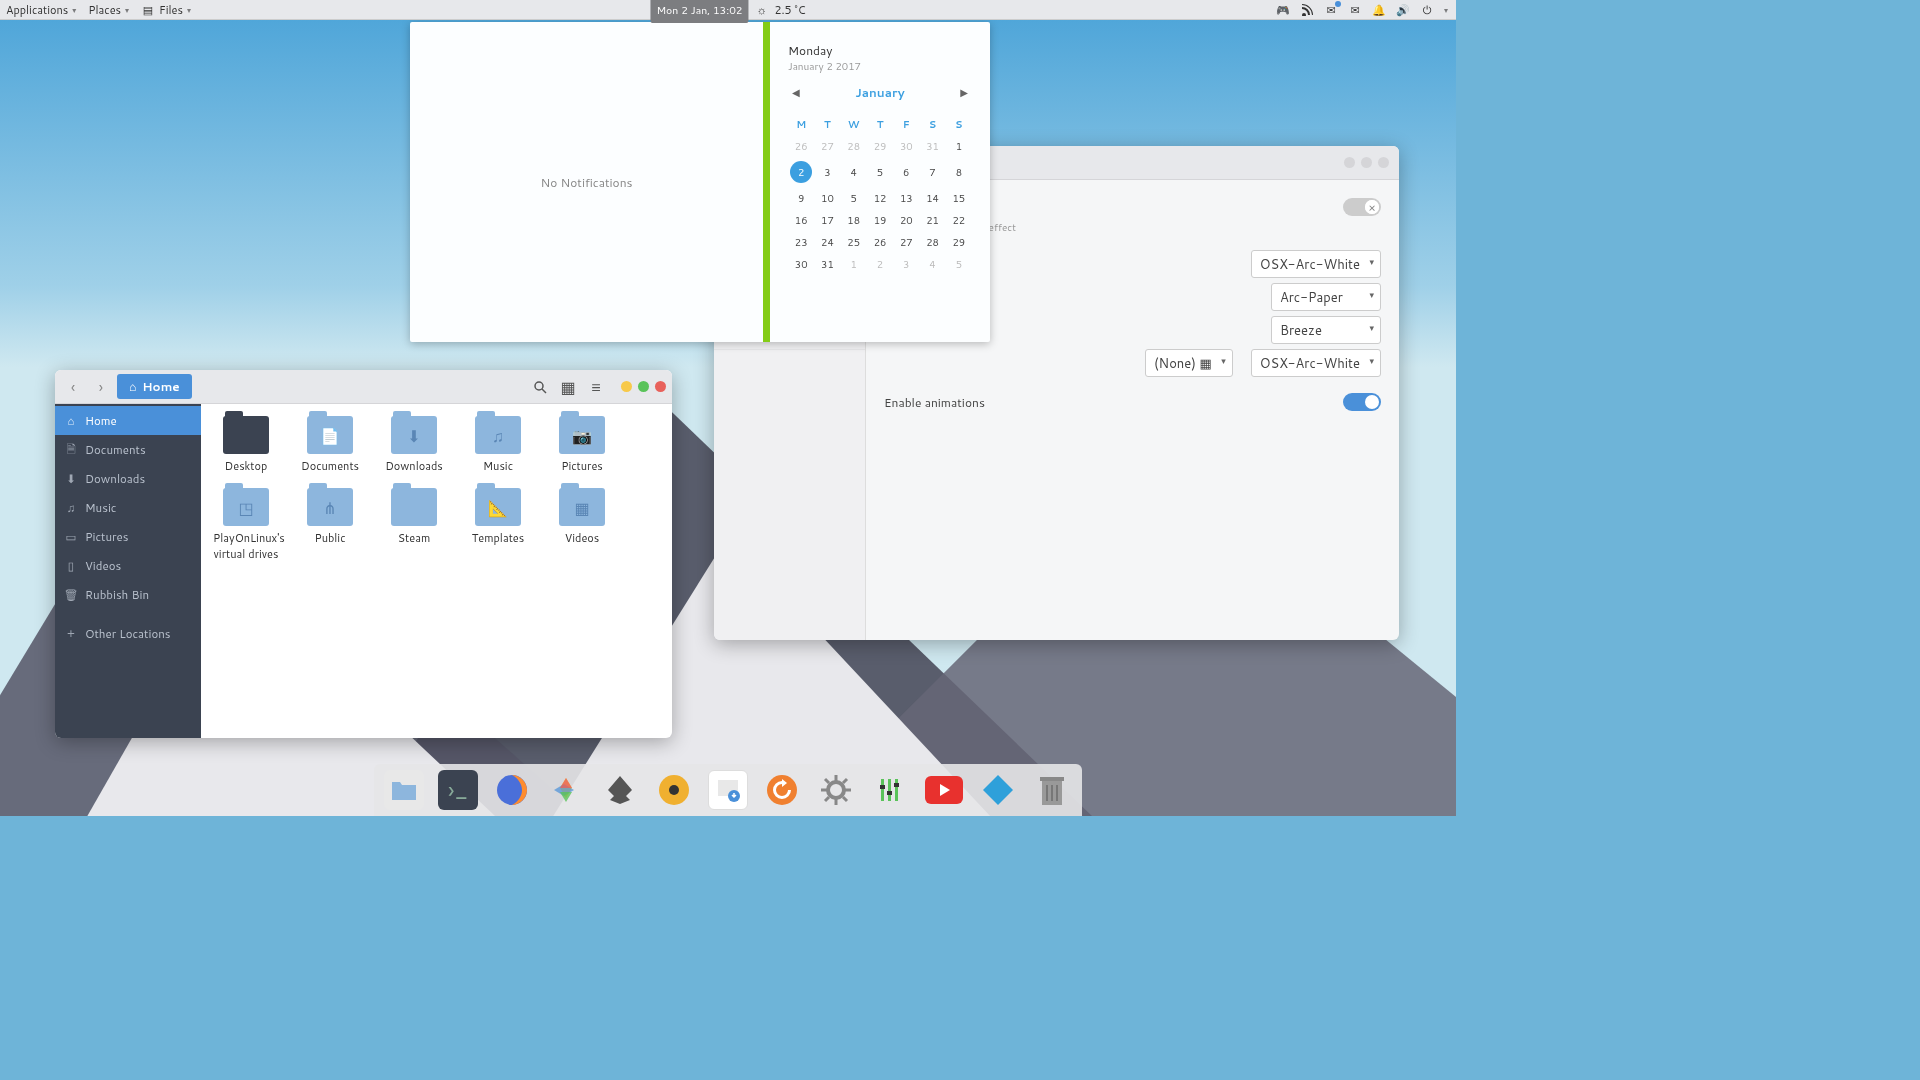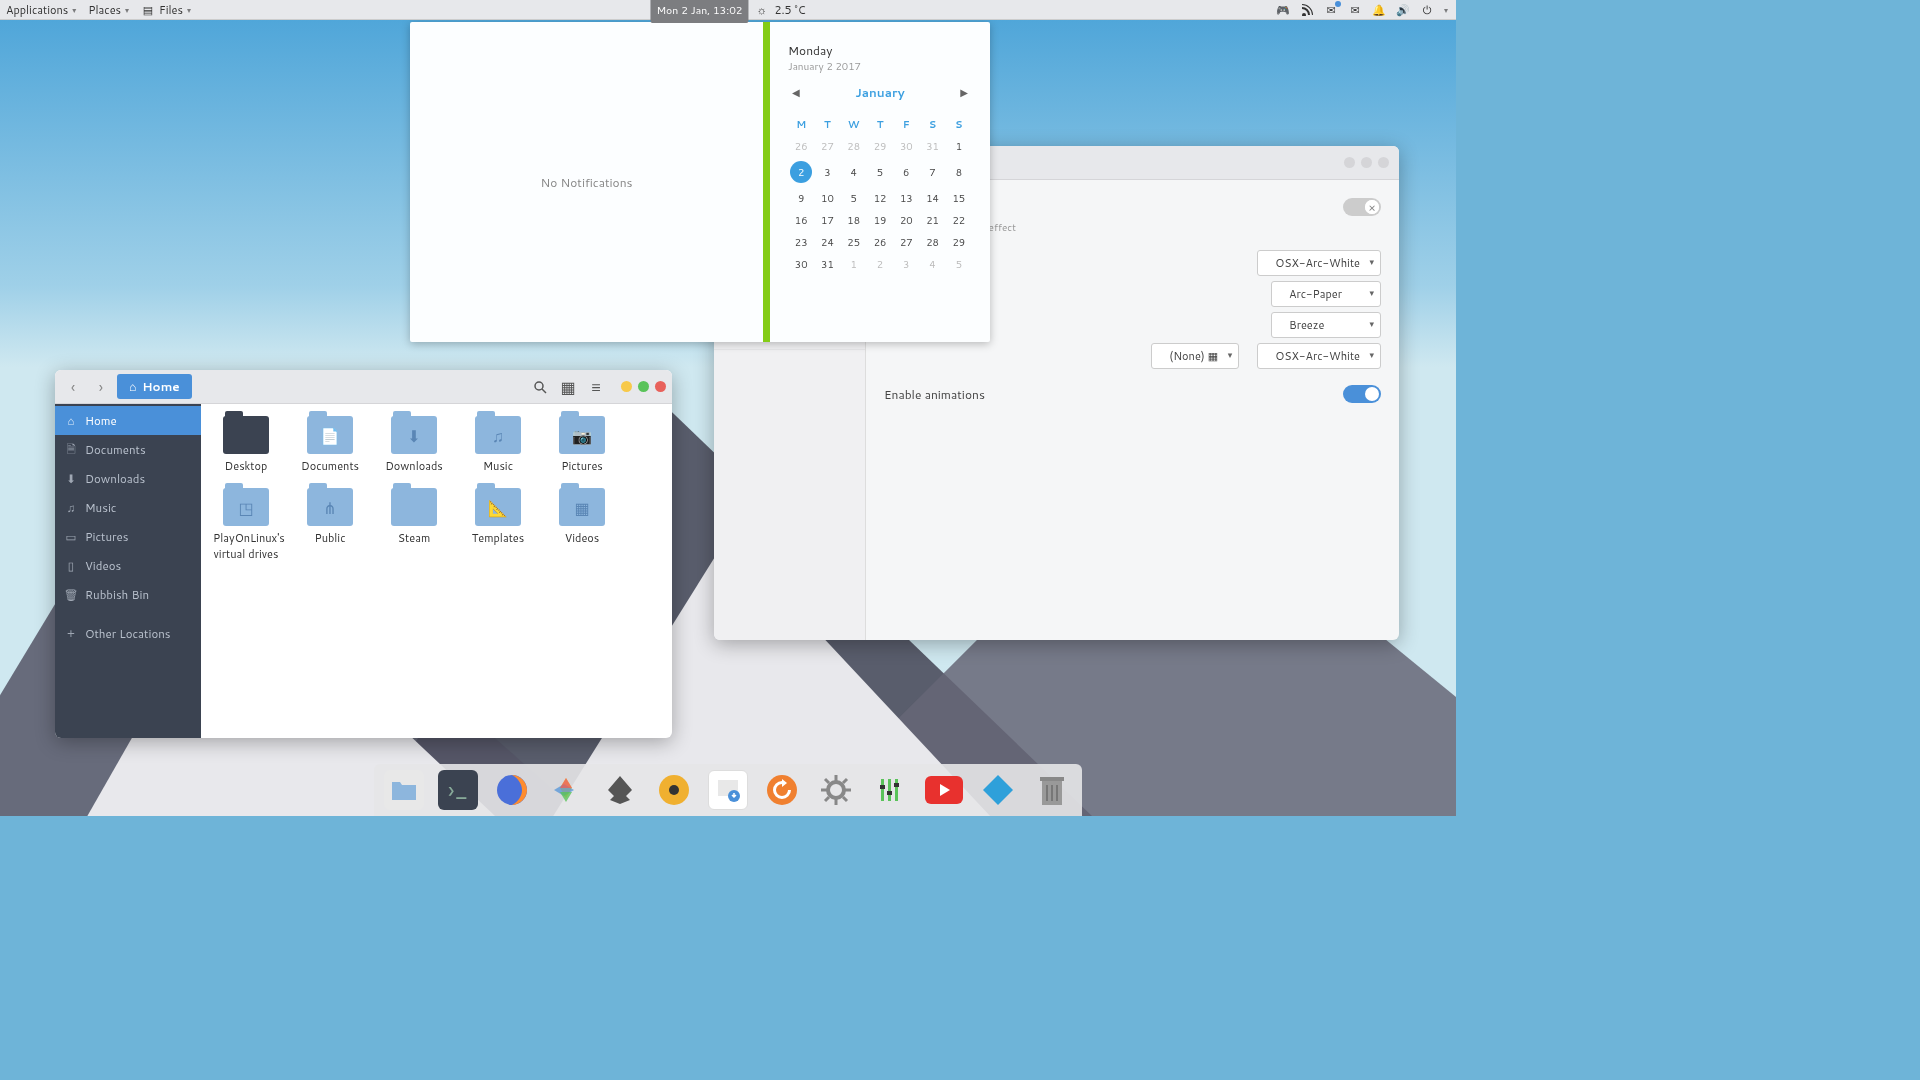--- a/index.html
+++ b/index.html
@@ -67,21 +67,21 @@
 .tweaks .tbar { height: 34px; background: #e7e8eb; display: flex; align-items: center; justify-content: flex-start; position: relative; border-bottom: 1px solid #d5d5d8;}
 .tweaks .tbar .title { font-size: 12px; color: #666; }
 .tweaks .tbar .traffic { position: absolute; right: 10px; display: flex; gap: 6px;}
 .tweaks .tbar .dot { width: 11px; height: 11px; border-radius: 50%; background: #d5d5d8; }
 .tweaks .tbody { flex: 1; display: flex; }
 .tweaks .side { width: 152px; background: #f0f0f2; border-right: 1px solid #ddd; font-size: 12px; color: #333;}
 .tweaks .side .sit { padding: 8px 12px; border-bottom: 1px solid #e6e6e8; cursor: pointer;}
 .tweaks .main { flex: 1; padding: 14px 18px; font-size: 12px; color: #444; }
 .tweaks .row { display: flex; align-items: center; justify-content: space-between; padding: 4px 0; }
 .tweaks .hint { font-size: 10px; color: #999; margin-bottom: 12px;}
-.tweaks select, .tweaks .combo { background: #fff; border: 1px solid #ccc; border-radius: 3px; padding: 4px 20px 4px 17px; font-size: 11px; min-width: 110px; position:relative; cursor:pointer;}
+.tweaks select, .tweaks .combo { background: #fff; border: 1px solid #ccc; border-radius: 3px; padding: 4px 20px 4px 8px; font-size: 13px; min-width: 110px; position:relative; cursor:pointer;}
 .tweaks .combo::after{content:'▾'; position:absolute; right:6px; top:4px; font-size:9px; color:#666;}
 .tweaks .toggle { width: 38px; height: 18px; background: #ccc; border-radius: 9px; position: relative; cursor:pointer;}
 .tweaks .toggle::after { content:''; position:absolute; width:14px;height:14px;background:#fff;border-radius:50%;top:2px;left:2px;}
 .tweaks .toggle.on { background: #4a90d9; }
 .tweaks .toggle.on::after { left:auto; right:2px;}
 .tweaks .toggle.off.x::after{ content:'×'; display:flex;align-items:center;justify-content:center;font-size:12px;color:#888;left:auto;right:2px;}
 .tweaks .toggle.off.x::before{ content:''; position:absolute; width:14px;height:14px;background:#fff;border-radius:50%;top:2px;right:2px;}
 .tweaks .combos { display:flex;flex-direction:column;align-items:flex-end;gap:5px;}
 .tweaks .comborow{display:flex;gap:18px;align-items:center;}
 

